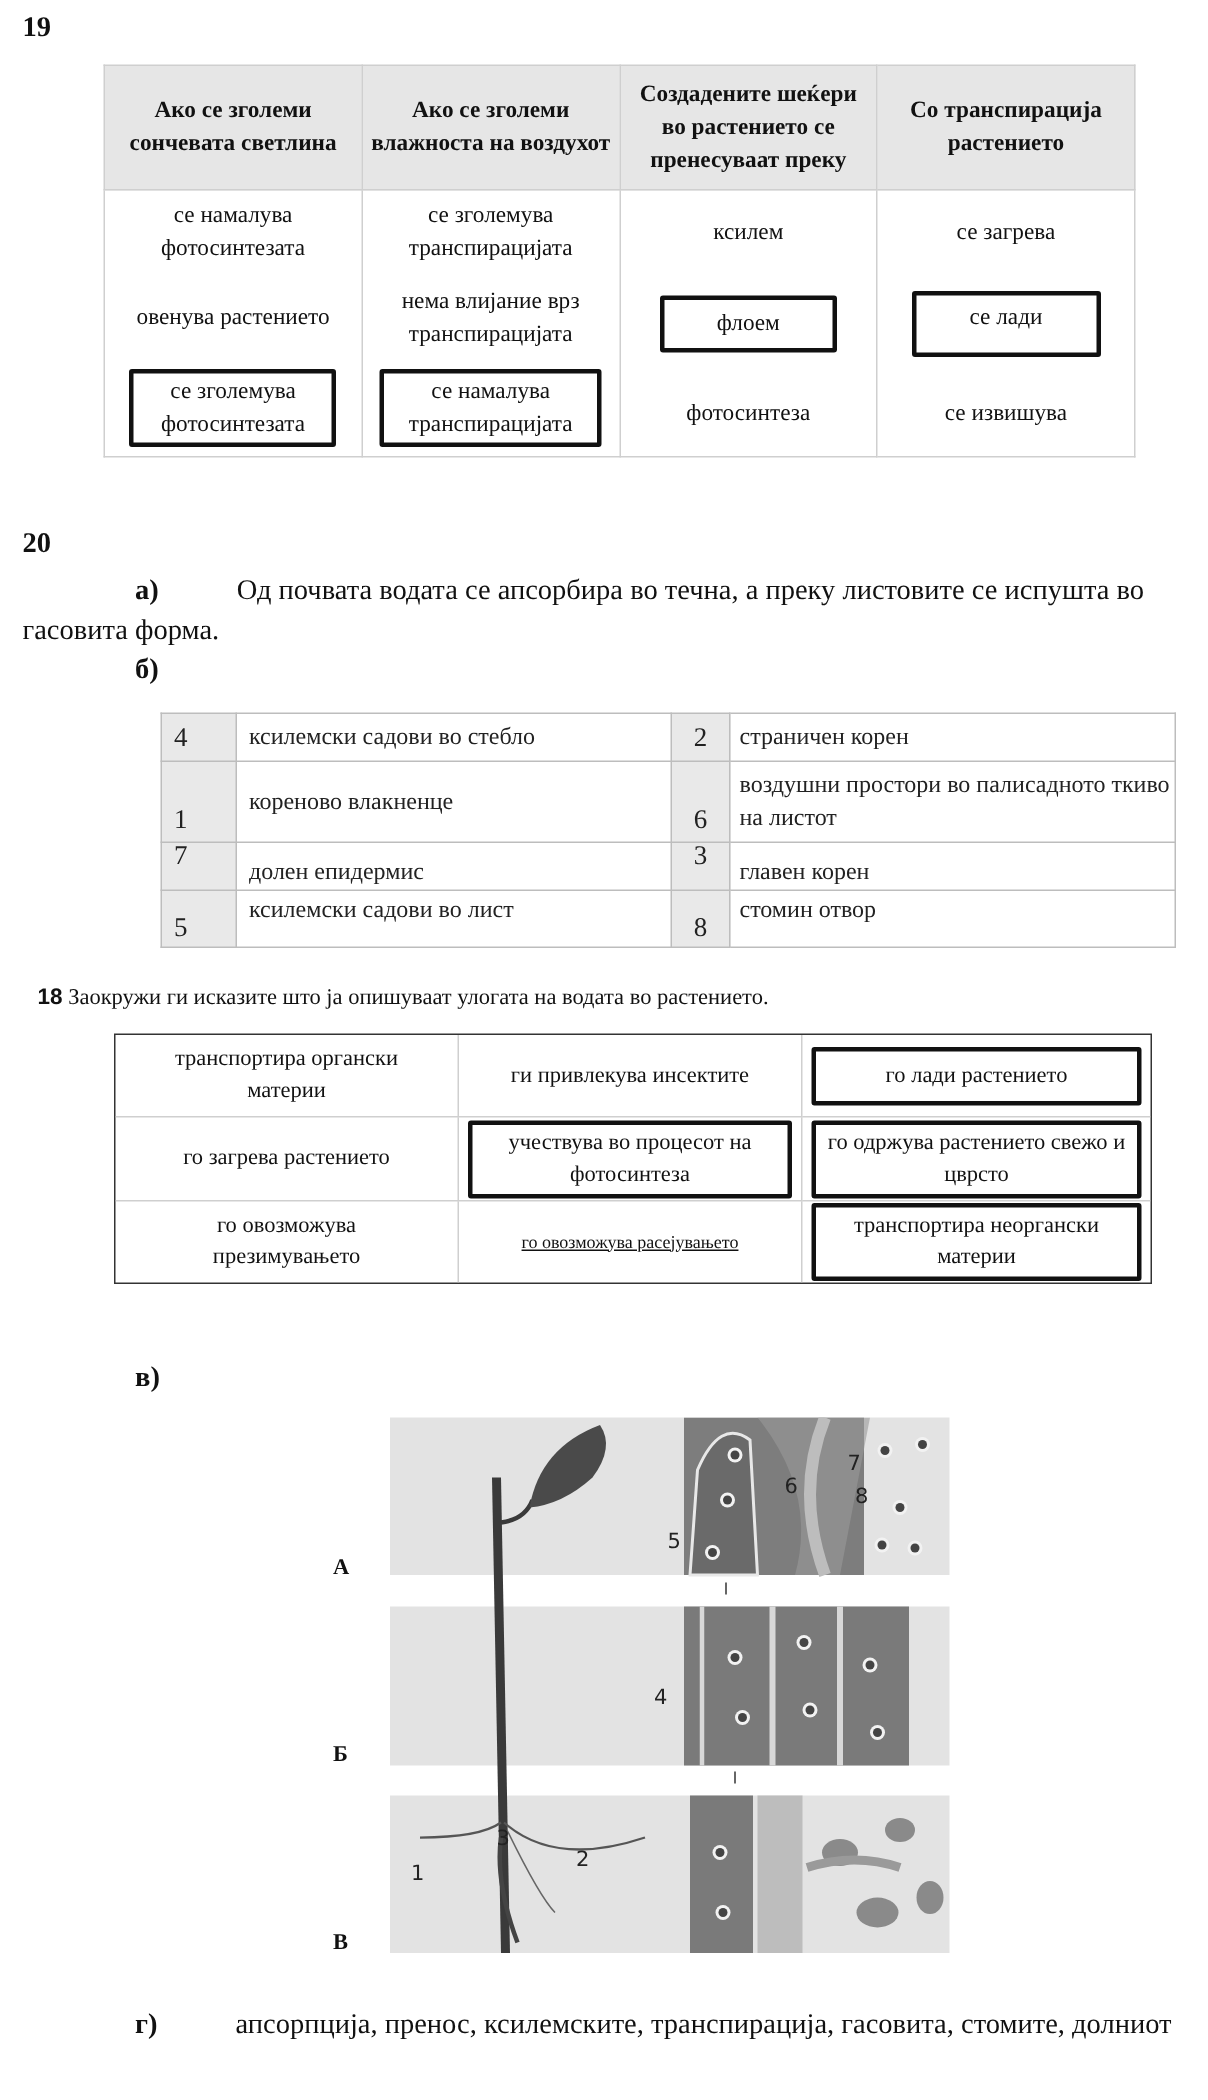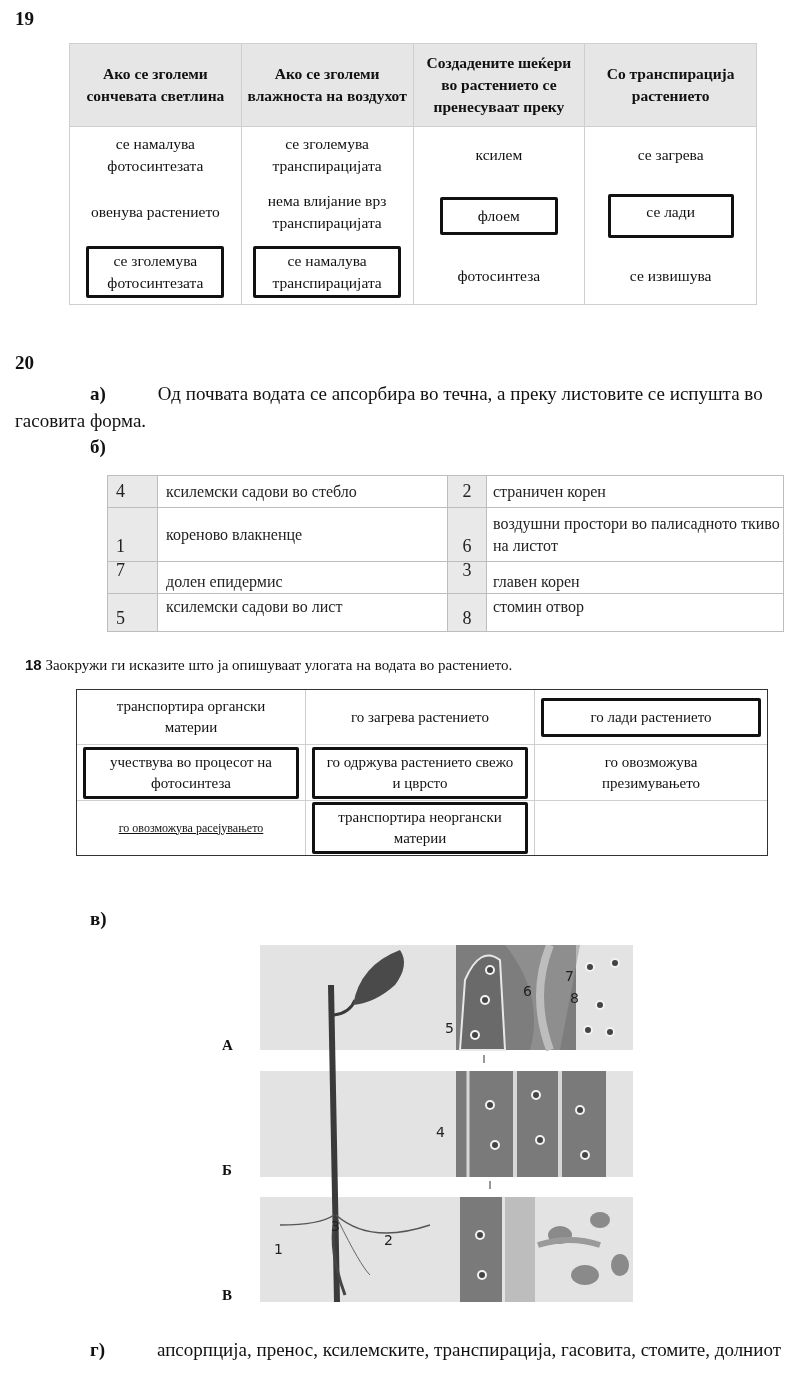--- a/index.html
+++ b/index.html
@@ -172,24 +172,27 @@
   <b>18</b>
   <span>Заокружи ги исказите што ја опишуваат улогата на водата во растението.</span>
 </div>
 
 <div class="abs q18box">
   <div class="q18grid">
     <div class="q18cell">
         <span style="width:160px;">транспортира органски материи</span>
       </div>
     <div class="q18cell">
+        <span>ги привлекува инсектите</span>
+      </div>
+    <div class="q18cell">
+        <span class="boxed" style="padding:6px;">го лади растението</span>
+      </div>
+    <div class="q18cell">
         <span>го загрева растението</span>
-      </div>
-    <div class="q18cell">
-        <span class="boxed" style="padding:6px;">го лади растението</span>
       </div>
     <div class="q18cell">
         <span class="boxed">учествува во процесот на фотосинтеза</span>
       </div>
     <div class="q18cell">
         <span class="boxed">го одржува растението свежо и цврсто</span>
       </div>
     <div class="q18cell">
         <span style="width:140px;">го овозможува презимувањето</span>
       </div>

